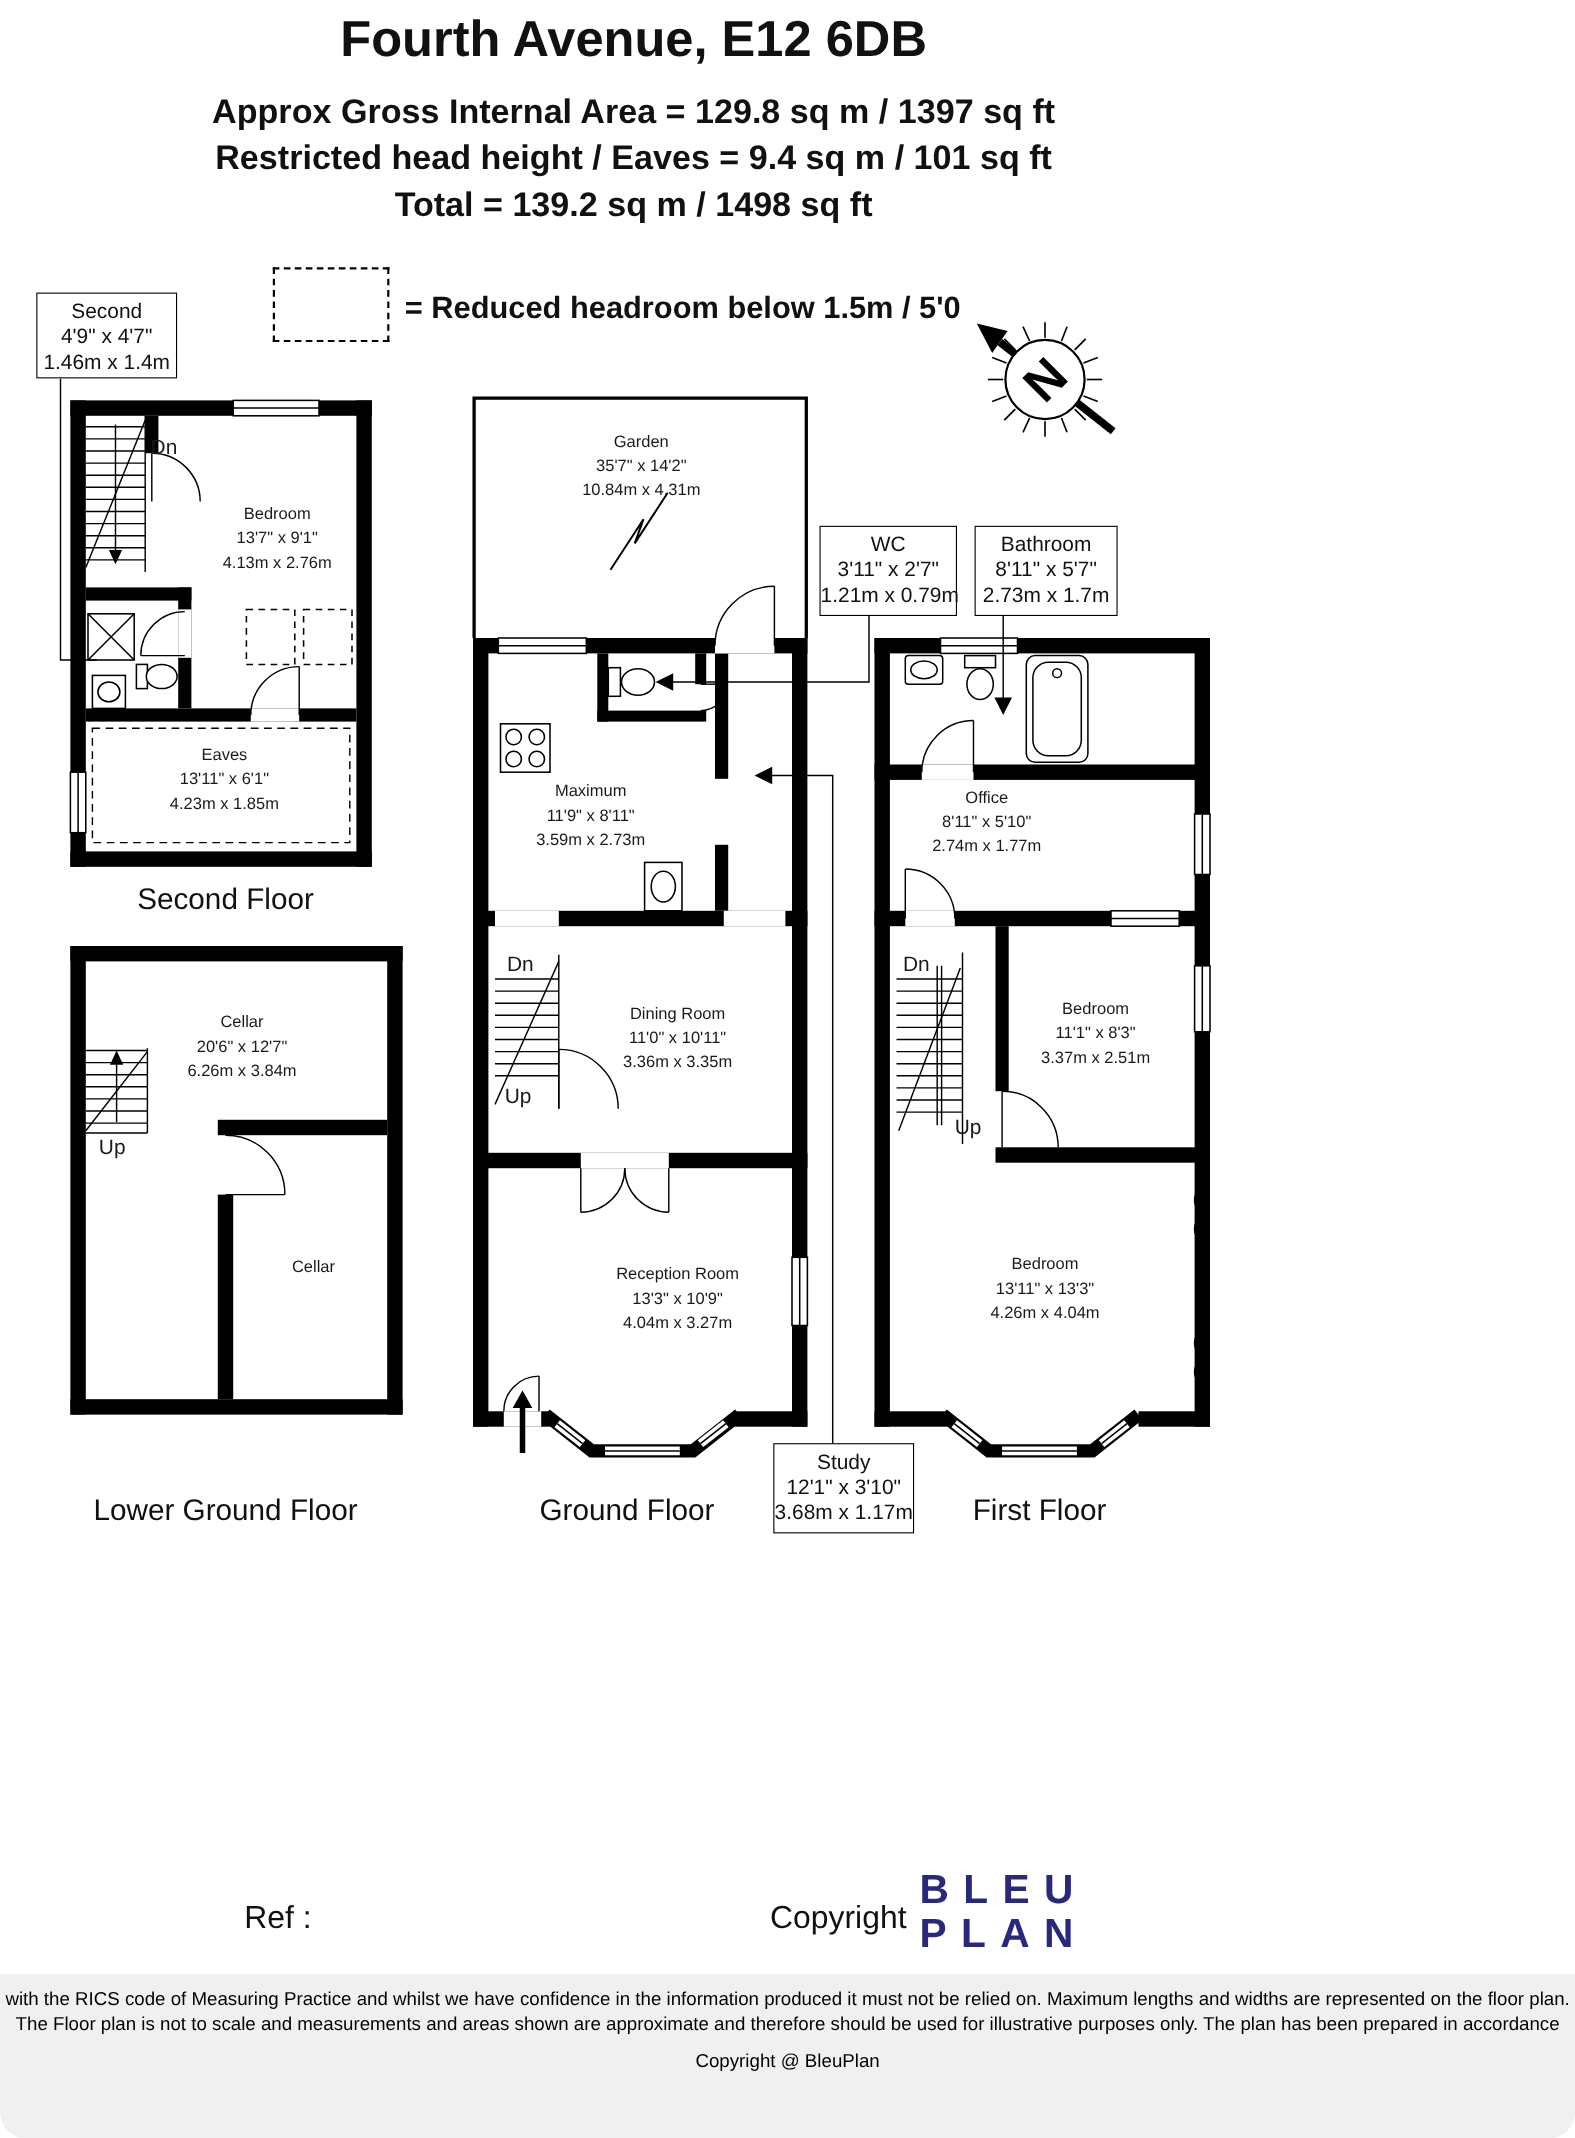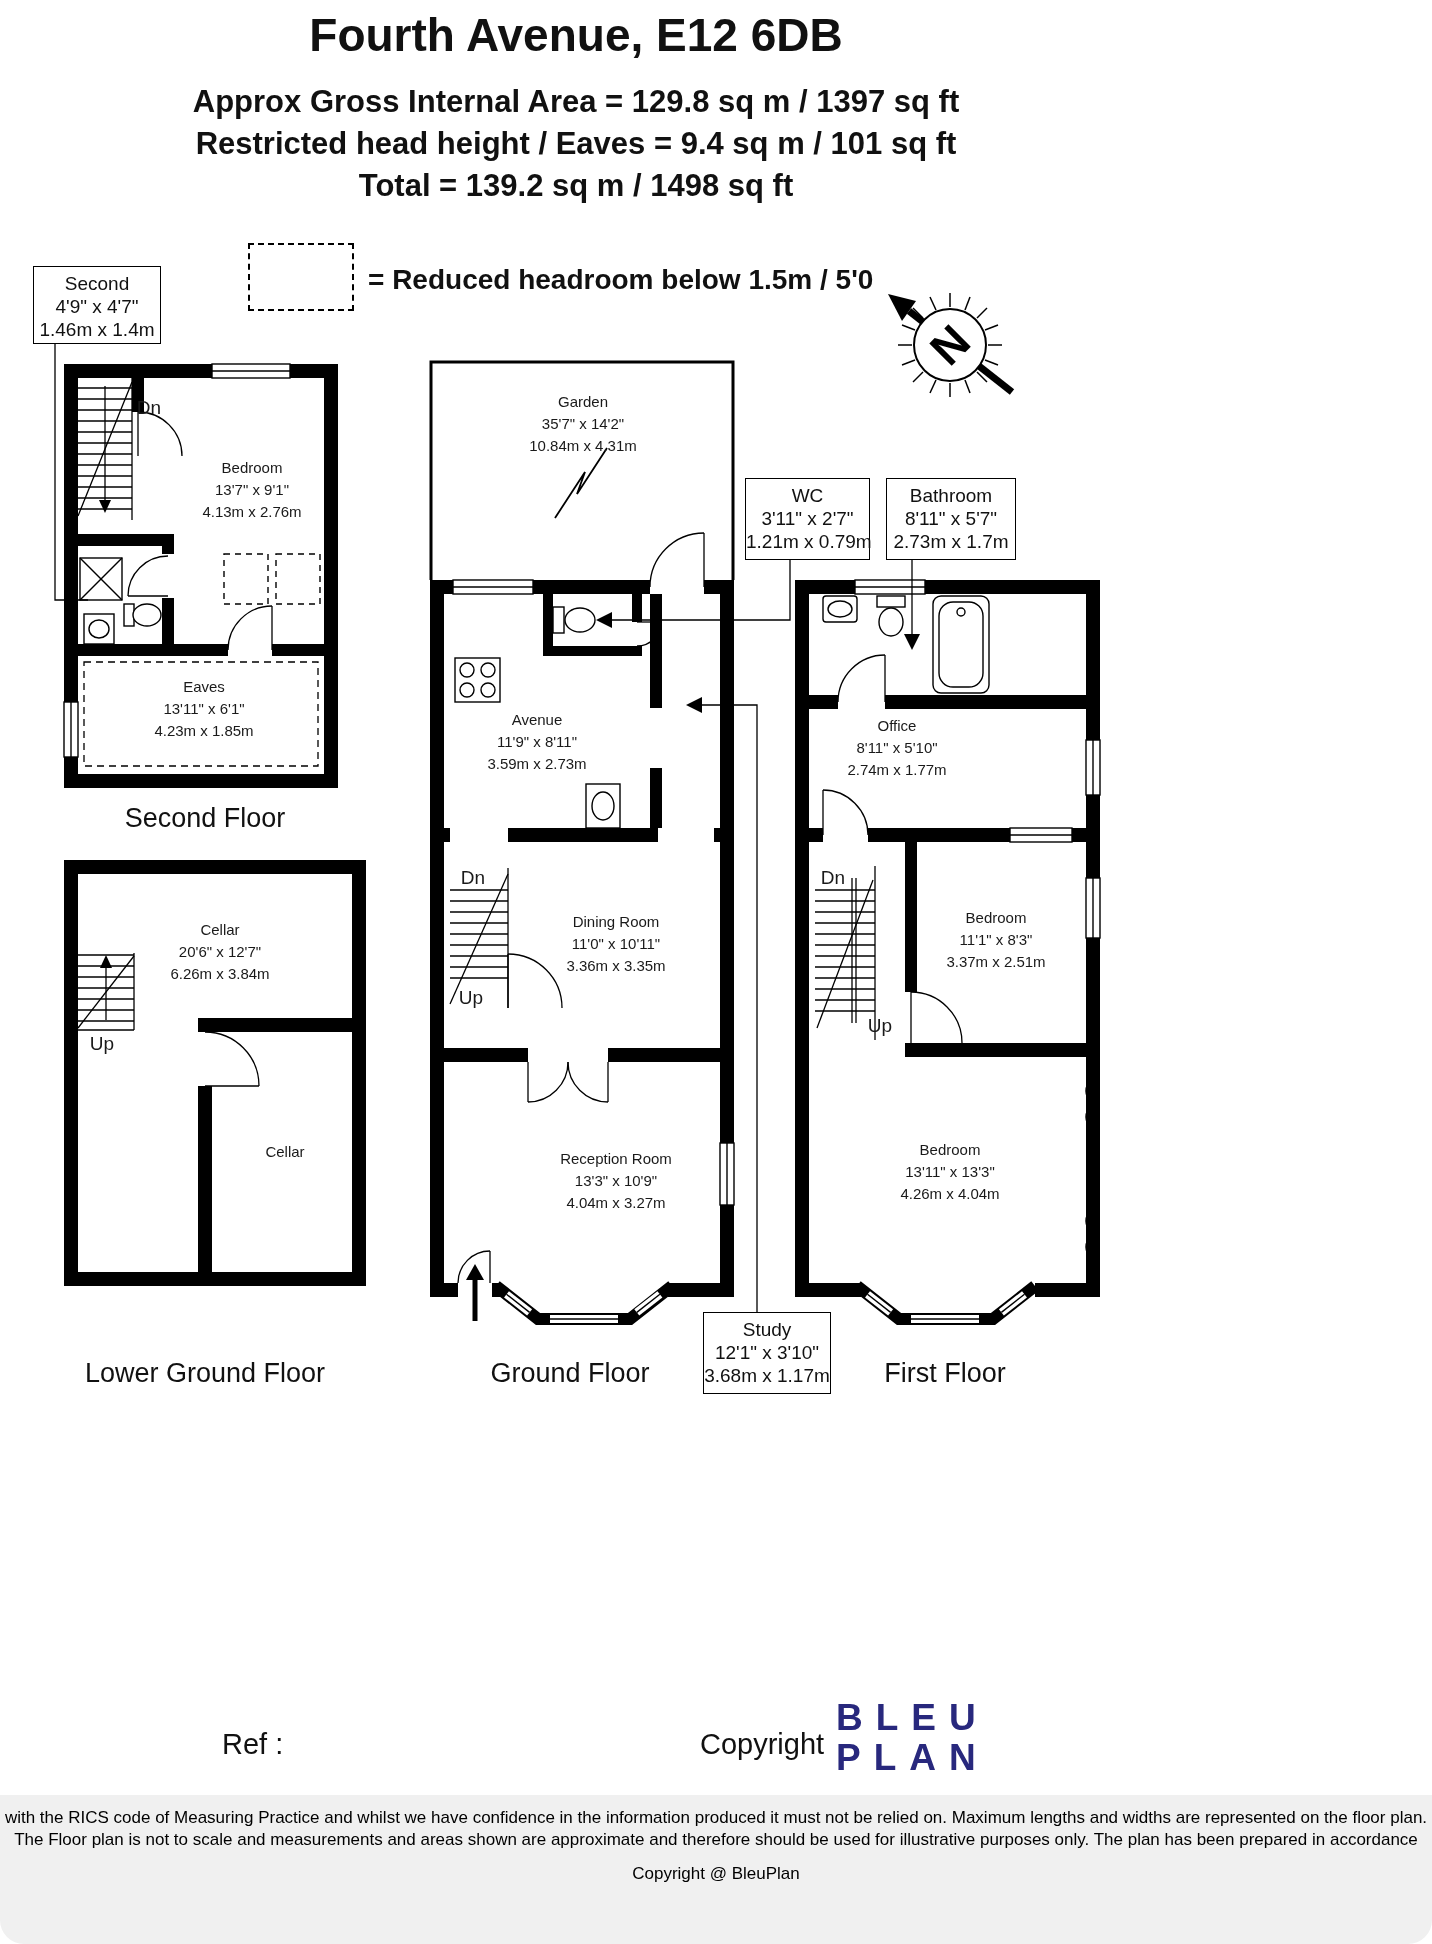--- a/index.html
+++ b/index.html
@@ -381,21 +381,21 @@
     <div>Eaves</div>
     <div>13'11" x 6'1"</div>
     <div>4.23m x 1.85m</div>
   </div>
   <div class="room-label" style="left:583px;top:424px">
     <div>Garden</div>
     <div>35'7" x 14'2"</div>
     <div>10.84m x 4.31m</div>
   </div>
   <div class="room-label" style="left:537px;top:742px">
-    <div>Avenue</div>
+    <div>Maximum</div>
     <div>11'9" x 8'11"</div>
     <div>3.59m x 2.73m</div>
   </div>
   <div class="room-label" style="left:897px;top:748px">
     <div>Office</div>
     <div>8'11" x 5'10"</div>
     <div>2.74m x 1.77m</div>
   </div>
   <div class="room-label" style="left:220px;top:952px">
     <div>Cellar</div>

